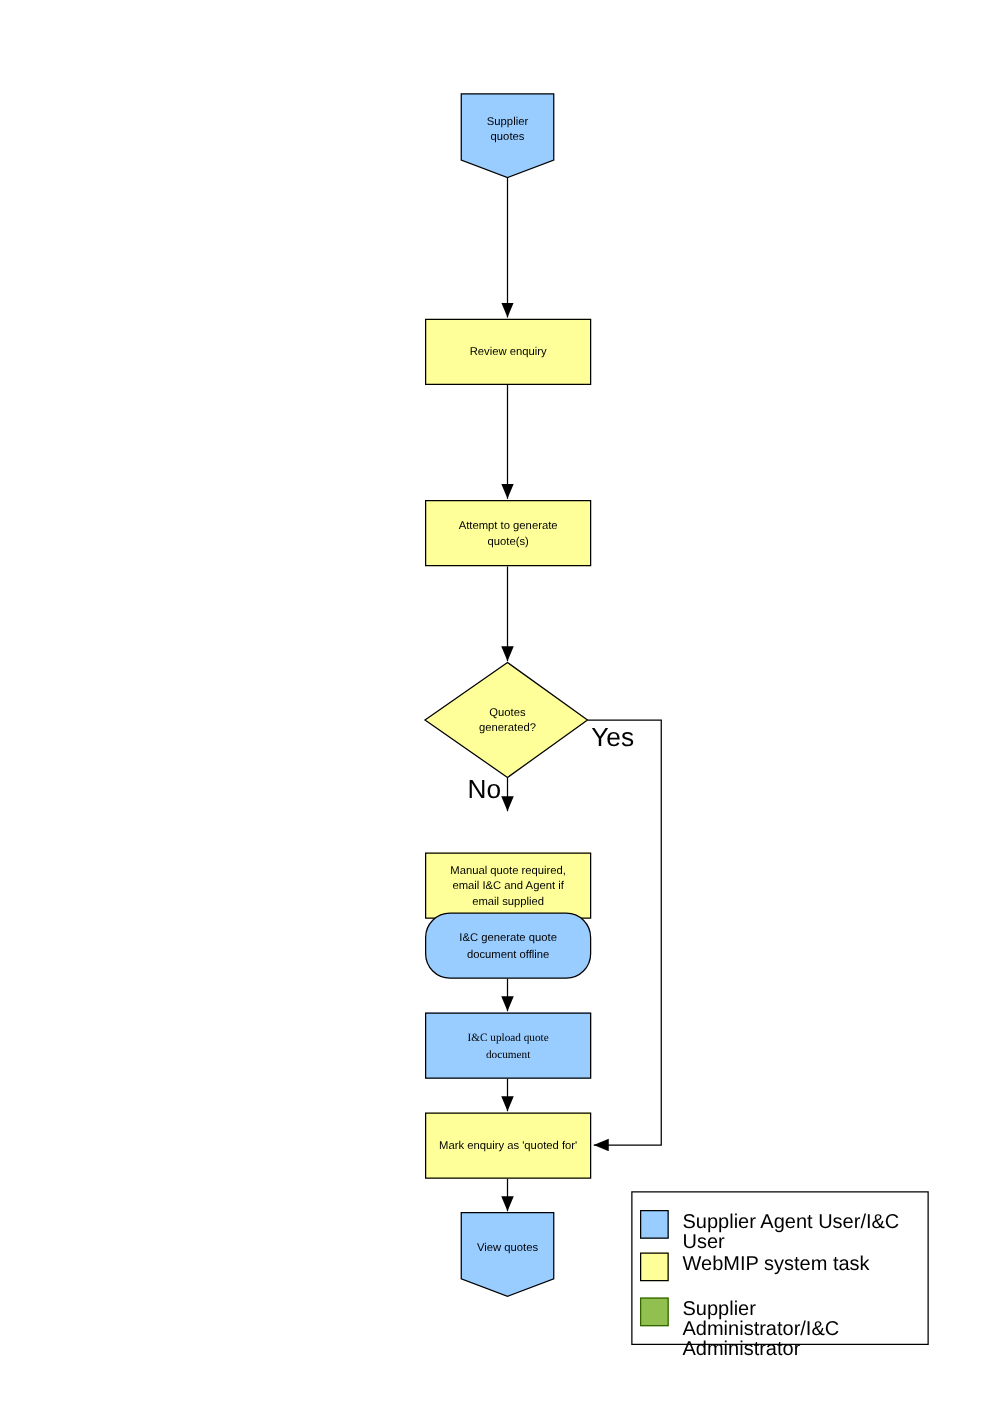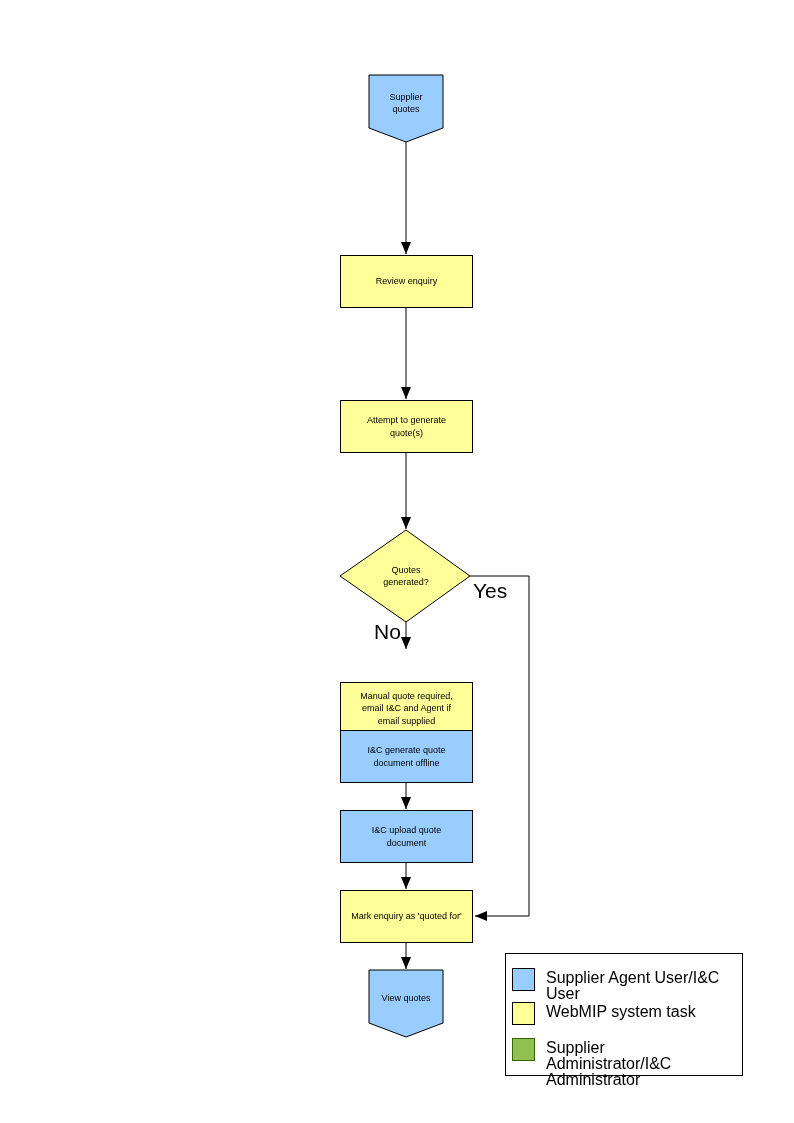--- a/index.html
+++ b/index.html
@@ -51,21 +51,21 @@
     font-size: 21px;
     line-height: 1;
   }
   #yes-label { left: 473px; top: 580px; }
   #no-label  { left: 374px; top: 621px; }
 
   #node-review  { left: 340px; top: 255px; }
   #node-attempt { left: 340px; top: 400px; }
   #node-manual  { left: 340px; top: 650px; margin-top: 32px; }
   #node-offline { left: 340px; top: 730px; }
-  #node-upload  { left: 340px; top: 810px; }
+  #node-upload  { left: 340px; top: 810px; font-family: Liberation Serif, serif; }
   #node-mark    { left: 340px; top: 890px; }
 
   #label-start    { left: 369px; top: 75px;  width: 74px;  height: 56px; }
   #label-decision { left: 346px; top: 546px; width: 120px; height: 60px; }
   #label-end      { left: 369px; top: 970px; width: 74px;  height: 56px; }
 
   #legend {
     position: absolute;
     left: 505px; top: 953px;
     width: 236px; height: 121px;
@@ -121,21 +121,21 @@
   </div>
 
   <div class="shape-box" id="node-attempt" style="background: rgb(255, 255, 153);">
     <span class="w100">Attempt to generate quote(s)</span>
   </div>
 
   <div class="shape-box" id="node-manual" style="background: rgb(255, 255, 153);">
     <span class="w112">Manual quote required, email I&amp;C and Agent if email supplied</span>
   </div>
 
-  <div class="shape-box" id="node-offline" style="background: rgb(153, 204, 255);">
+  <div class="shape-box" id="node-offline" style="background: rgb(153, 204, 255); border-radius: 20px;">
     <span class="w100">I&amp;C generate quote document offline</span>
   </div>
 
   <div class="shape-box" id="node-upload" style="background: rgb(153, 204, 255);">
     <span class="w90">I&amp;C upload quote document</span>
   </div>
 
   <div class="shape-box" id="node-mark" style="background: rgb(255, 255, 153);">
     <span class="nowrap">Mark enquiry as 'quoted for'</span>
   </div>

